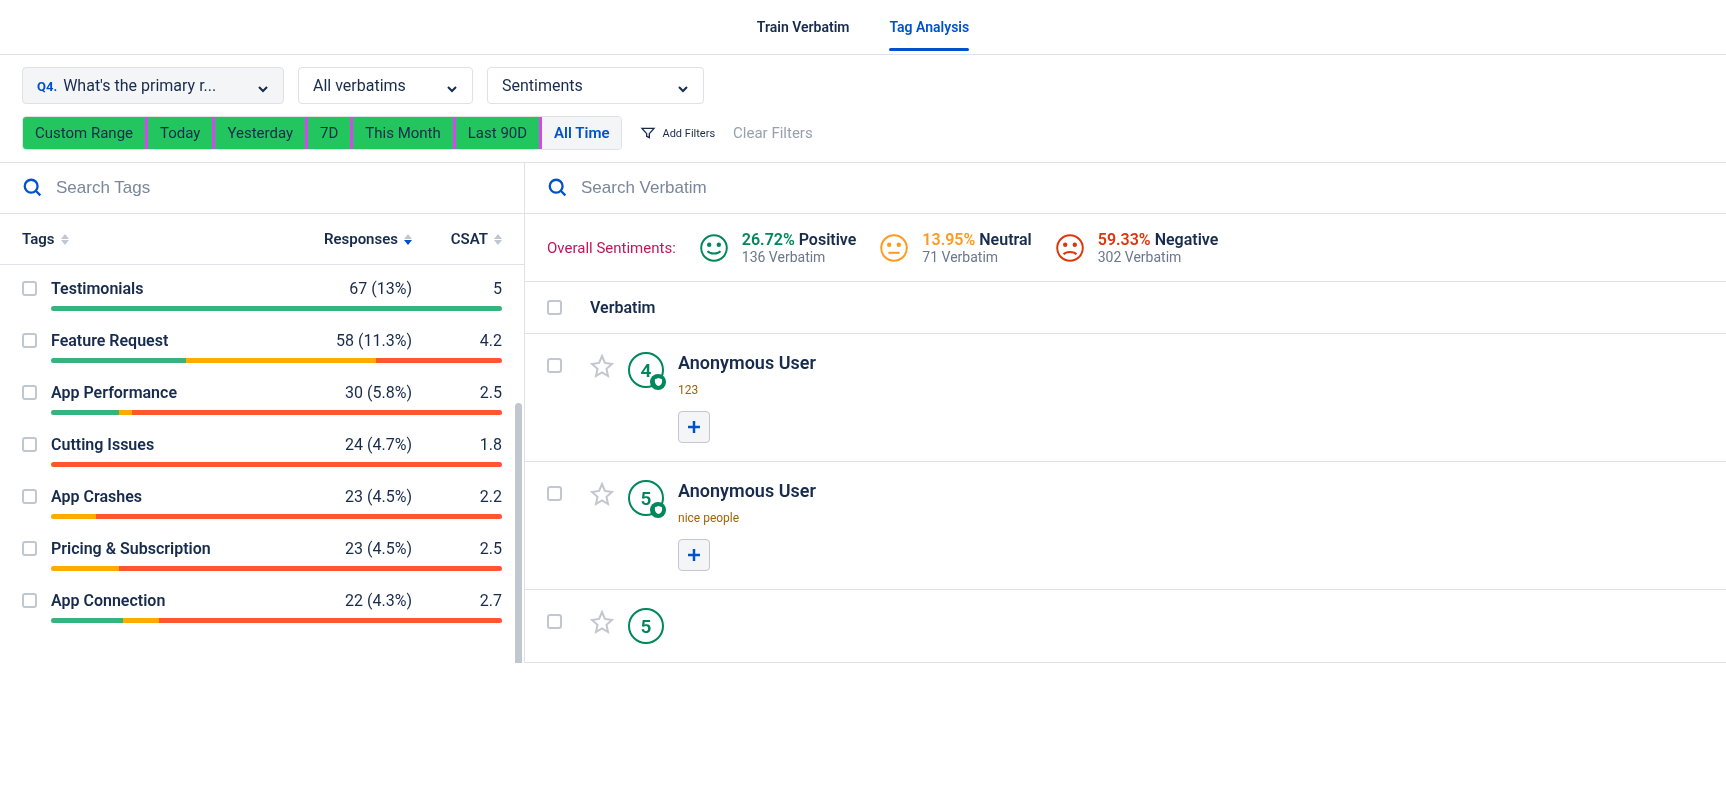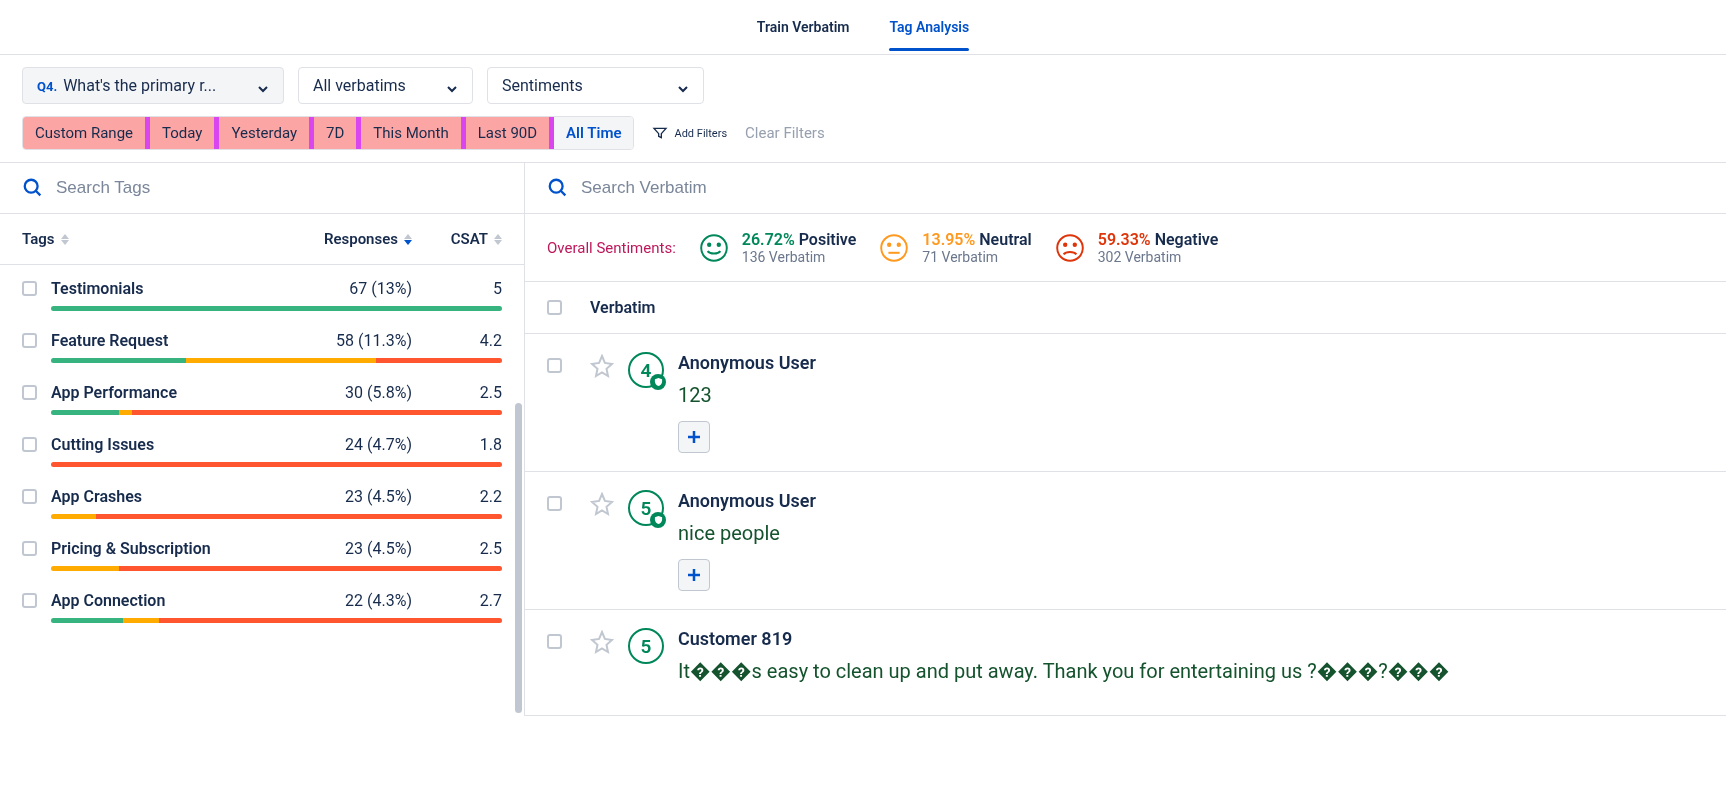--- a/index.html
+++ b/index.html
@@ -13,21 +13,21 @@
 .filter-bar { padding: 12px 22px 0; border-bottom: 1px solid #DFE1E6; }
 .dropdowns { display: flex; gap: 14px; margin-bottom: 12px; }
 .dropdown { border: 1px solid #DFE1E6; border-radius: 4px; background: #F4F5F7; padding: 8px 14px; display: flex; align-items: center; gap: 8px; font-size: 16px; cursor: pointer; min-width: 170px; justify-content: space-between; }
 .dropdown.primary { background: #F4F5F7; }
 .dropdown .q-prefix { font-weight: 700; color: #0052CC; font-size: 13px; margin-right: 2px; }
 .chev { width: 12px; height: 12px; }
 .chev svg { width: 100%; height: 100%; }
 
 .range-row { display: flex; align-items: center; gap: 0; margin-bottom: 0; padding-bottom: 12px; }
 .seg-group { display: inline-flex; border: 1px solid #DFE1E6; border-radius: 4px; overflow: hidden; }
-.seg { padding: 7px 12px; font-size: 15px; cursor: pointer; border-right: 5px solid #d946ef; background: #fca5a5; color: #172B4D; }
+.seg { padding: 7px 12px; font-size: 15px; cursor: pointer; border-right: 3px solid #d946ef; background: #22c55e; color: #172B4D; }
 .seg:last-child { border-right: none; }
 .seg.active { color: #0052CC; font-weight: 600; background: #F4F5F7; }
 .add-filters { display: inline-flex; align-items: center; gap: 6px; margin-left: 18px; font-size: 11px; cursor: pointer; color: #172B4D; }
 .clear-filters { margin-left: 18px; font-size: 15px; color: #97A0AF; cursor: pointer; }
 
 .main { display: flex; }
 .left-pane { width: 525px; border-right: 1px solid #DFE1E6; display: flex; flex-direction: column; position: relative; }
 .right-pane { flex: 1; display: flex; flex-direction: column; }
 
 .search-row { display: flex; align-items: center; gap: 12px; padding: 14px 22px; border-bottom: 1px solid #DFE1E6; }
@@ -75,21 +75,21 @@
 
 .verb-list { }
 .verb-row { display: flex; gap: 14px; padding: 18px 22px; border-bottom: 1px solid #DFE1E6; align-items: flex-start; }
 .verb-row .chk { margin-top: 6px; }
 .star { width: 24px; height: 24px; color: #C1C7D0; cursor: pointer; margin-top: 2px; flex-shrink: 0; }
 .score-badge { width: 36px; height: 36px; border-radius: 50%; border: 2px solid #00875A; display: flex; align-items: center; justify-content: center; font-size: 19px; font-weight: 600; color: #00875A; position: relative; flex-shrink: 0; }
 .score-badge .mini { position: absolute; bottom: -4px; right: -4px; width: 16px; height: 16px; background: #00875A; border-radius: 50%; display: flex; align-items: center; justify-content: center; }
 .score-badge .mini svg { width: 9px; height: 9px; fill: white; }
 .verb-content { flex: 1; }
 .verb-user { font-size: 18px; font-weight: 600; margin-bottom: 10px; }
-.verb-text { font-size: 20px; color: #14532d; margin-bottom: 14px; }
+.verb-text { font-size: 12px; color: #a16207; margin-bottom: 14px; }
 .verb-actions { display: flex; gap: 10px; align-items: center; }
 .plus-btn { width: 32px; height: 32px; border: 1px solid #C1C7D0; border-radius: 4px; background: #F4F5F7; display: flex; align-items: center; justify-content: center; cursor: pointer; }
 .plus-btn svg { width: 16px; height: 16px; stroke: #0052CC; }
 .sent-chip { border: 1px solid #00875A; border-radius: 4px; padding: 6px 12px; display: inline-flex; align-items: center; gap: 10px; font-size: 17px; color: #172B4D; cursor: pointer; background: #fff; }
 .sent-chip .face-sm { width: 20px; height: 20px; }
 .sent-chip .chev { width: 10px; height: 10px; }
 </style>
 </head>
 <body>
 
@@ -391,21 +391,16 @@
     </div>
         </div>
         <div class="verb-row">
     <div class="chk"></div>
     <span class="star"><svg viewBox="0 0 24 24" fill="none" stroke="currentColor" stroke-width="2">
               <path d="M12 2l2.9 6.9L22 10l-5.5 4.8L18 22l-6-3.5L6 22l1.5-7.2L2 10l7.1-1.1z"></path>
             </svg></span>
     <div class="score-badge">
             <span>5</span>
           </div>
-    <div class="verb-content">
-      <div class="verb-user">Customer 819</div>
-      <div class="verb-text">It���s easy to clean up and put away. Thank you for entertaining us ?���?���</div>
-
-    </div>
         </div>
       </div>
   </div>
 </div>
 
 </body></html>

